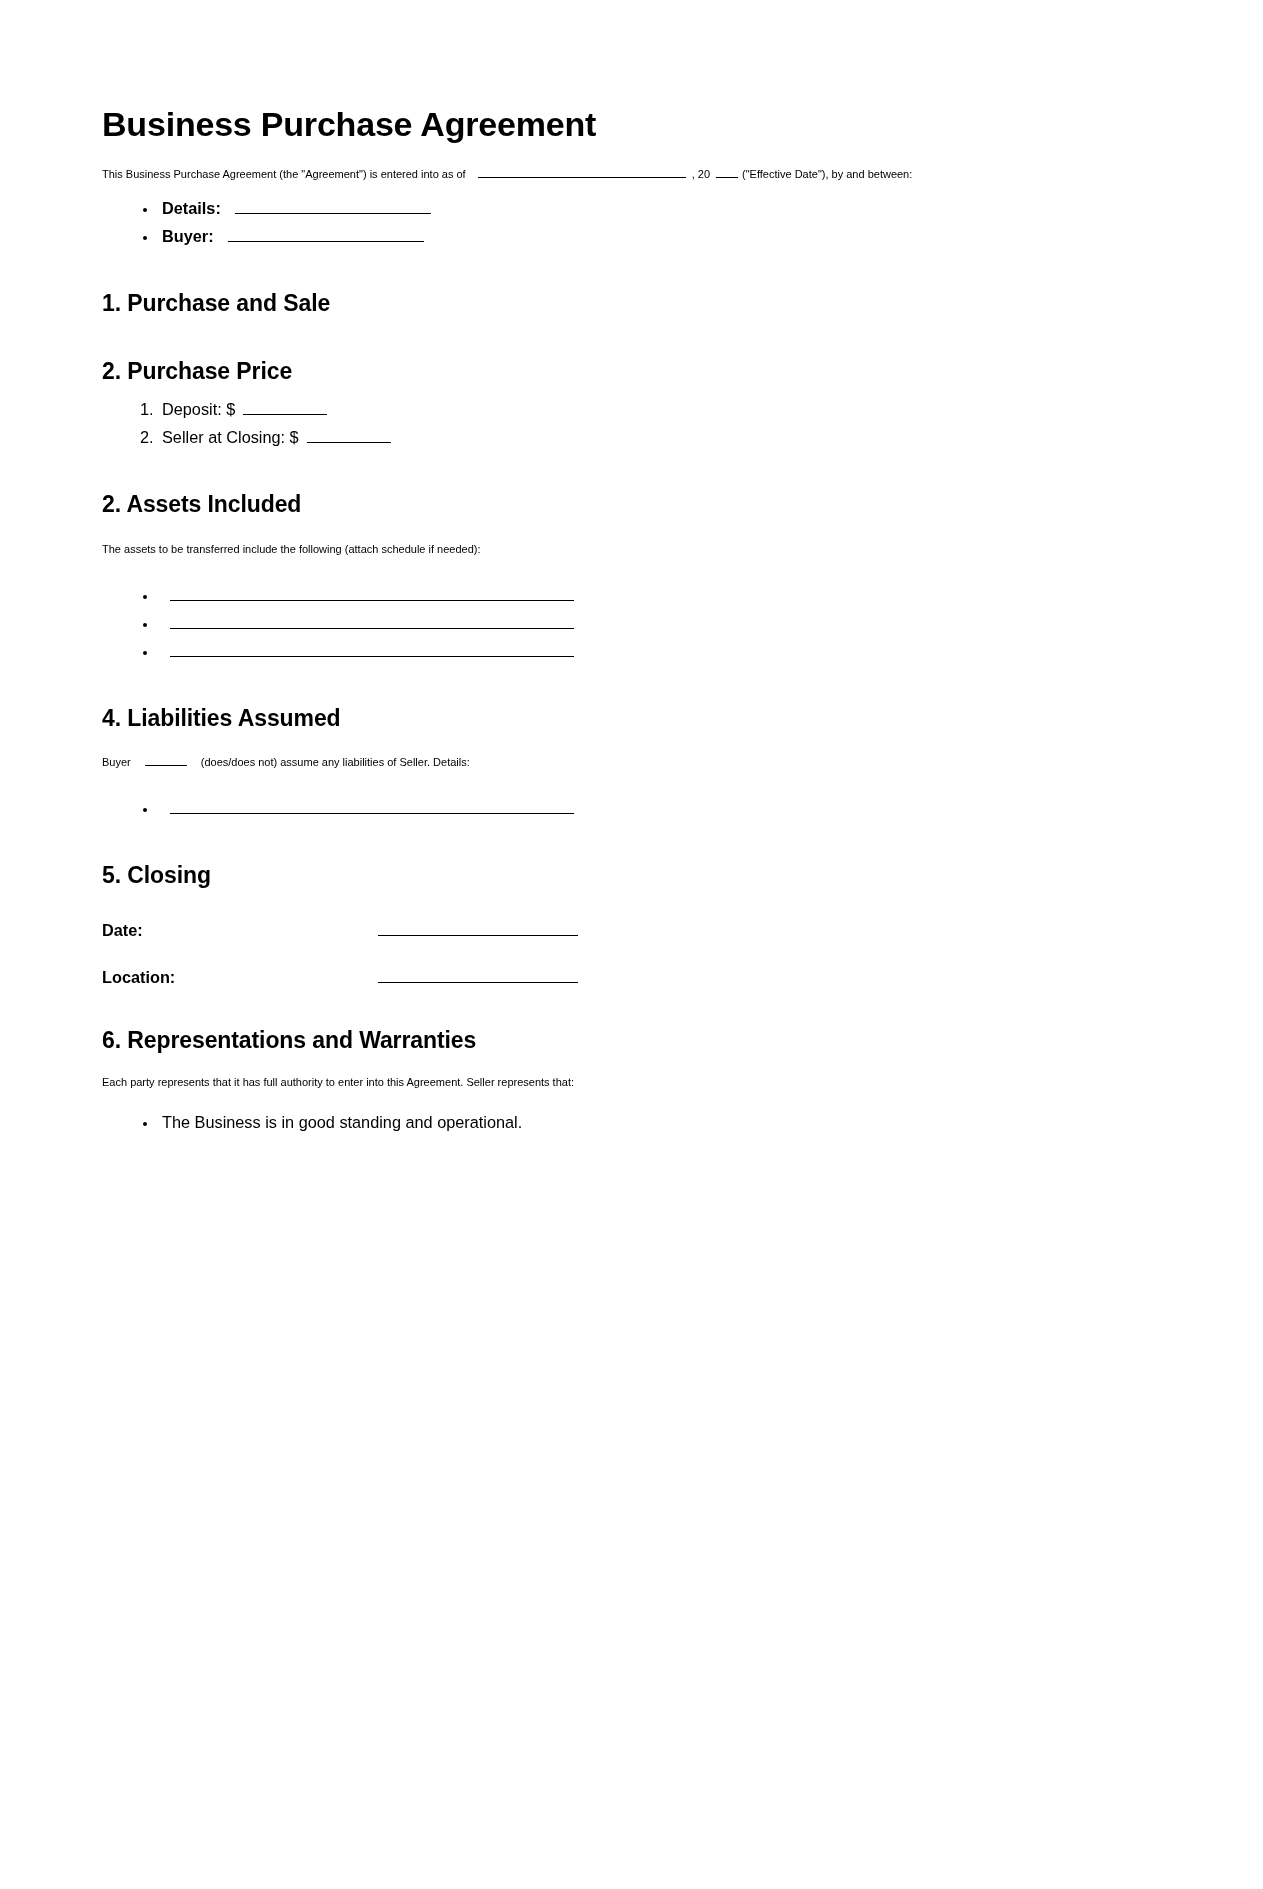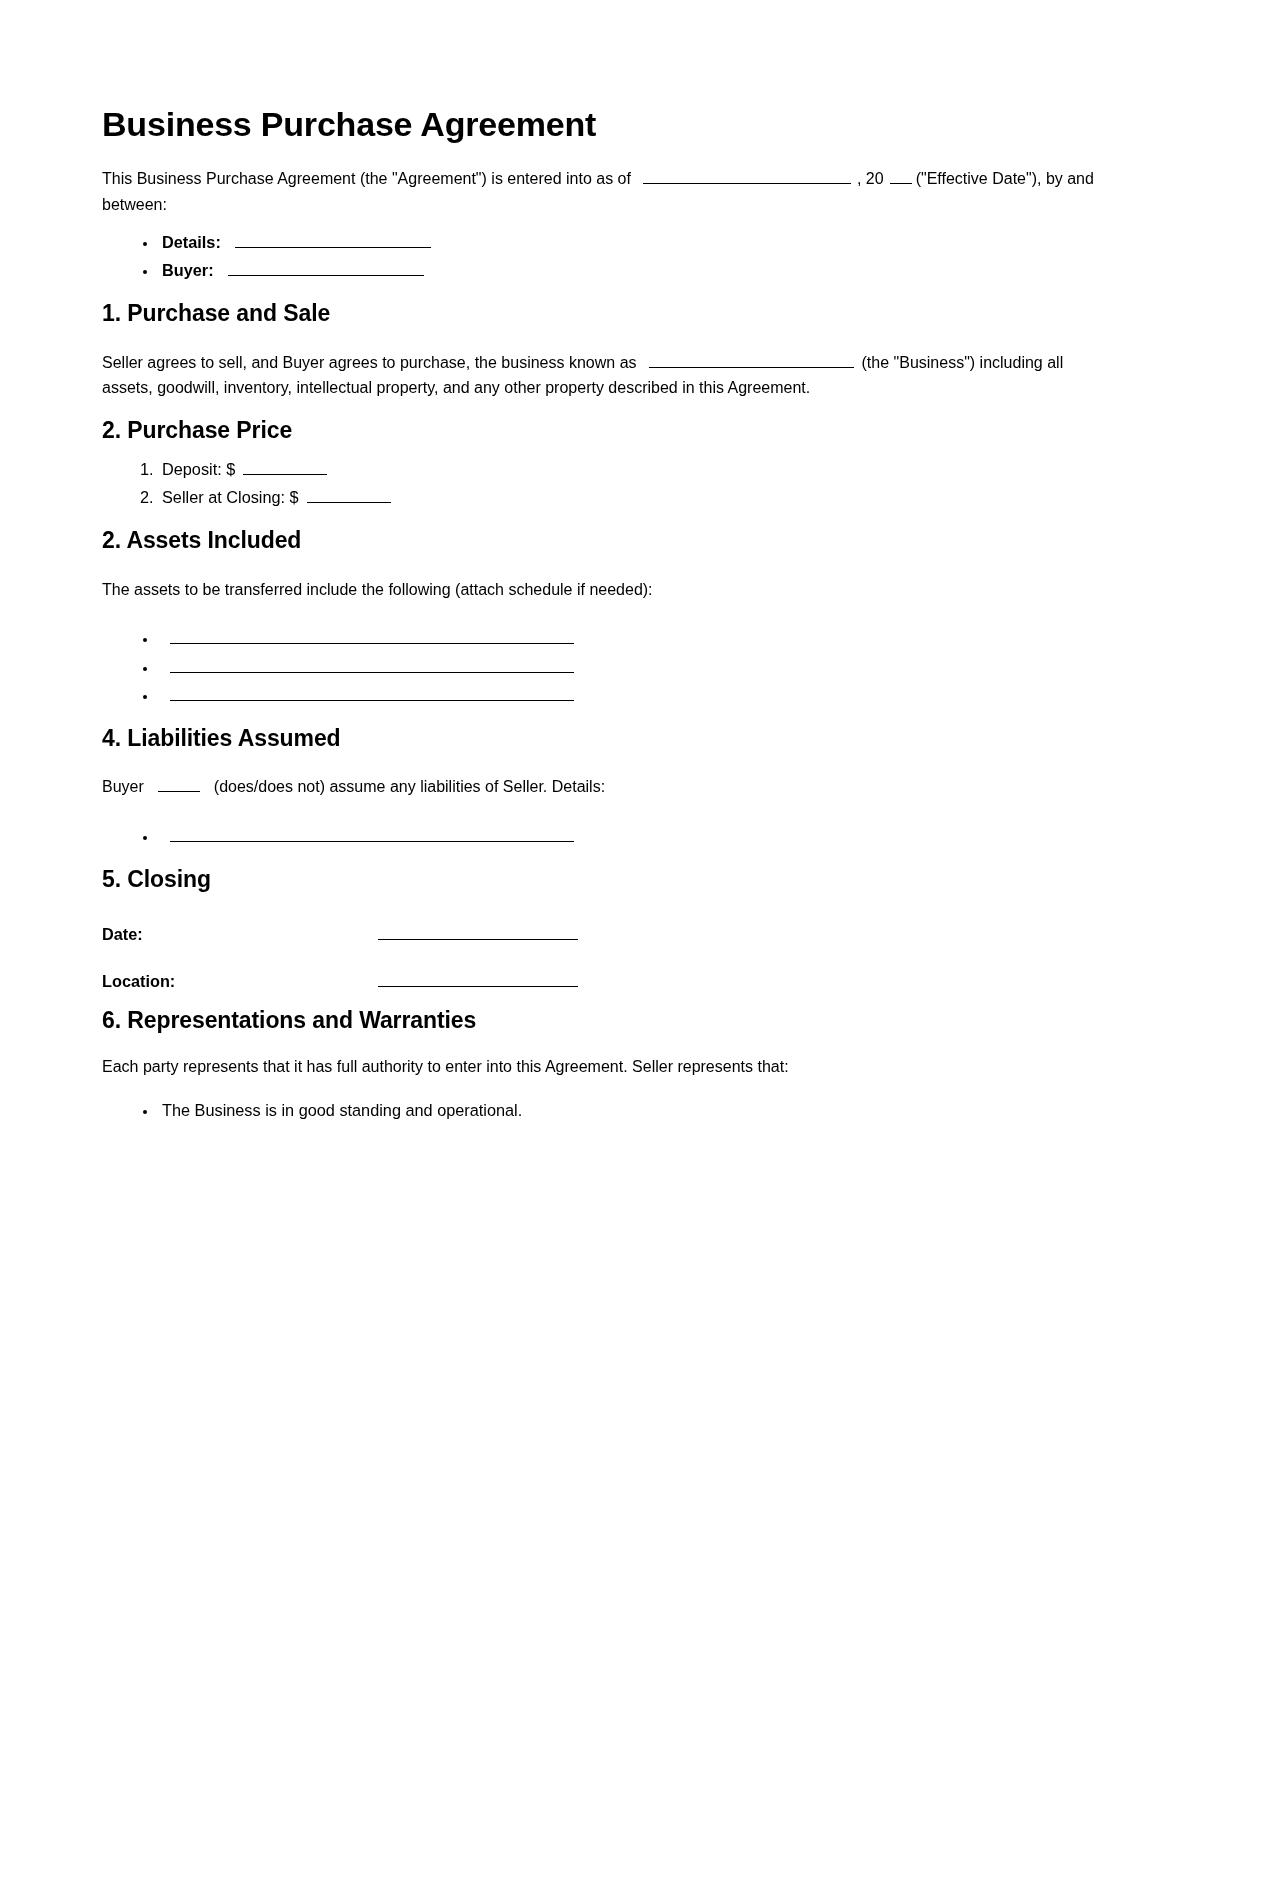--- a/index.html
+++ b/index.html
@@ -33,27 +33,27 @@
 
   h2.section-title {
     font-size: 23px;
     font-weight: bold;
     line-height: 1.2;
     margin: 0;
     letter-spacing: -0.1px;
   }
 
   p.body-text {
-    font-size: 16px;
+    font-size: 11px;
     line-height: 1.62;
     margin: 0;
     max-width: 1012px;
   }
 
-  .sec-block { margin-top: 16px; }
+  .sec-block { margin-top: 40px; }
   .sec-block .body-text { margin-top: 22px; }
 
   ul.bullets, ol.numbered {
     margin: 10px 0 0 0;
     padding-left: 56px;
   }
   ul.bullets { list-style: disc; }
   ol.numbered { list-style: decimal; }
   ul.bullets li, ol.numbered li {
     font-size: 16.3px;
@@ -111,23 +111,20 @@
     <li>
       <span class="party-label">Details:</span><span class="blank blank-party"></span>
     </li>
     <li>
       <span class="party-label">Buyer:</span><span class="blank blank-party"></span>
     </li>
   </ul>
 
   <div class="sec-block">
     <h2 class="section-title">1. Purchase and Sale</h2>
-    <p class="body-text">
-      <span>Seller agrees to sell, and Buyer agrees to purchase, the business known as</span><span class="blank blank-biz"></span><span>(the "Business") including all assets, goodwill, inventory, intellectual property, and any other property described in this Agreement.</span>
-    </p>
   </div>
 
   <div class="sec-block">
     <h2 class="section-title">2. Purchase Price</h2>
     <ol class="numbered">
       <li>
         <span>Deposit: $</span><span class="blank blank-money"></span>
       </li>
       <li>
         <span>Seller at Closing: $</span><span class="blank blank-money"></span>

